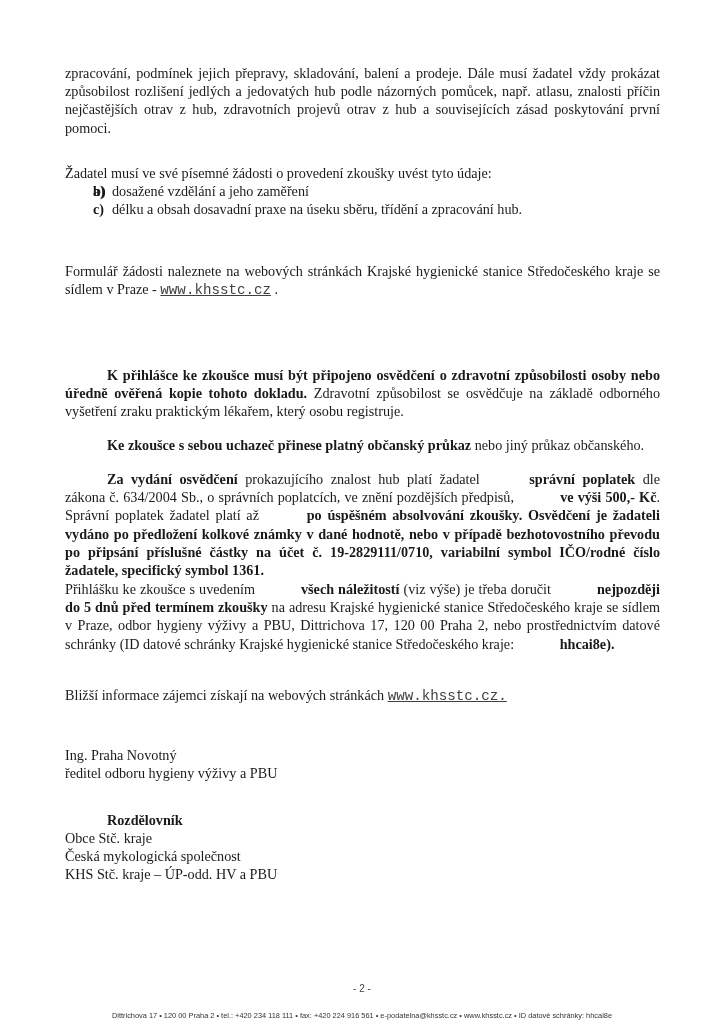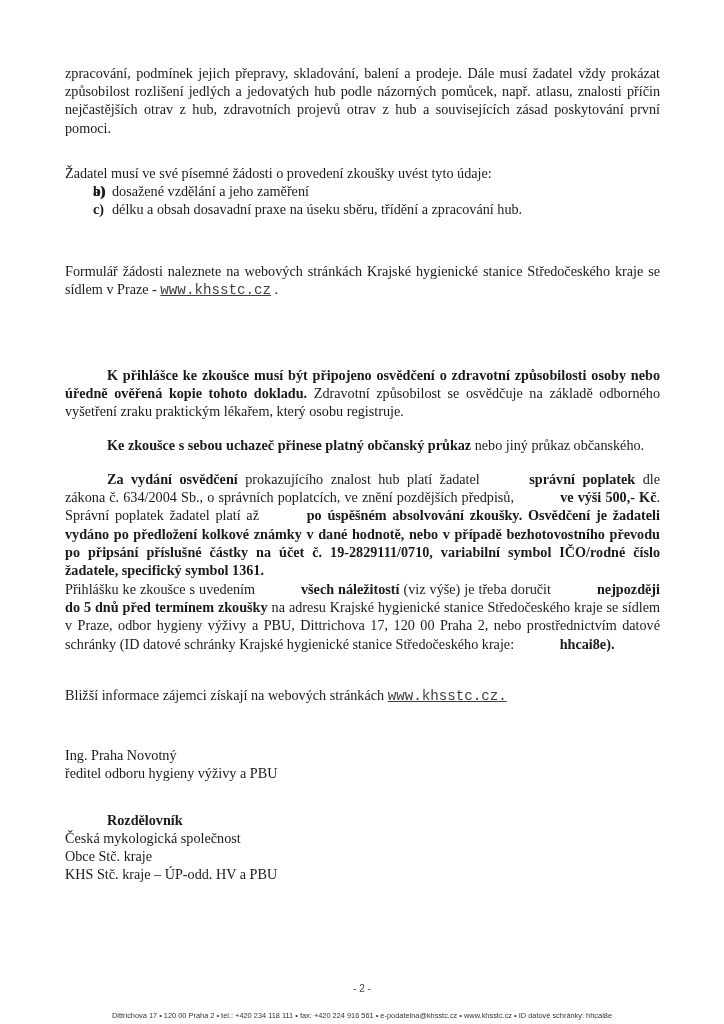--- a/index.html
+++ b/index.html
@@ -71,21 +71,21 @@
     <p><span>Bližší informace zájemci získají na webových stránkách </span><span class="link">www.khsstc.cz.</span></p>
   </div>
 
   <div class="sig" style="top:746px;">
     <div>Ing. Praha Novotný</div>
     <div>ředitel odboru hygieny výživy a PBU</div>
   </div>
 
   <div class="sig" style="top:811px;">
     <div><b>Rozdělovník</b></div>
+    <div>Obce Stč. kraje</div>
     <div>Česká mykologická společnost</div>
-    <div>Obce Stč. kraje</div>
     <div>KHS Stč. kraje – ÚP-odd. HV a PBU</div>
   </div>
 
   <div class="footer">Dittrichova 17 • 120 00 Praha 2 • tel.: +420 234 118 111 • fax: +420 224 916 561 • e-podatelna@khsstc.cz • www.khsstc.cz • ID datové schránky: hhcai8e</div>
   <div class="pagenum">- 2 -</div>
 
 </div>
 
 </body></html>

